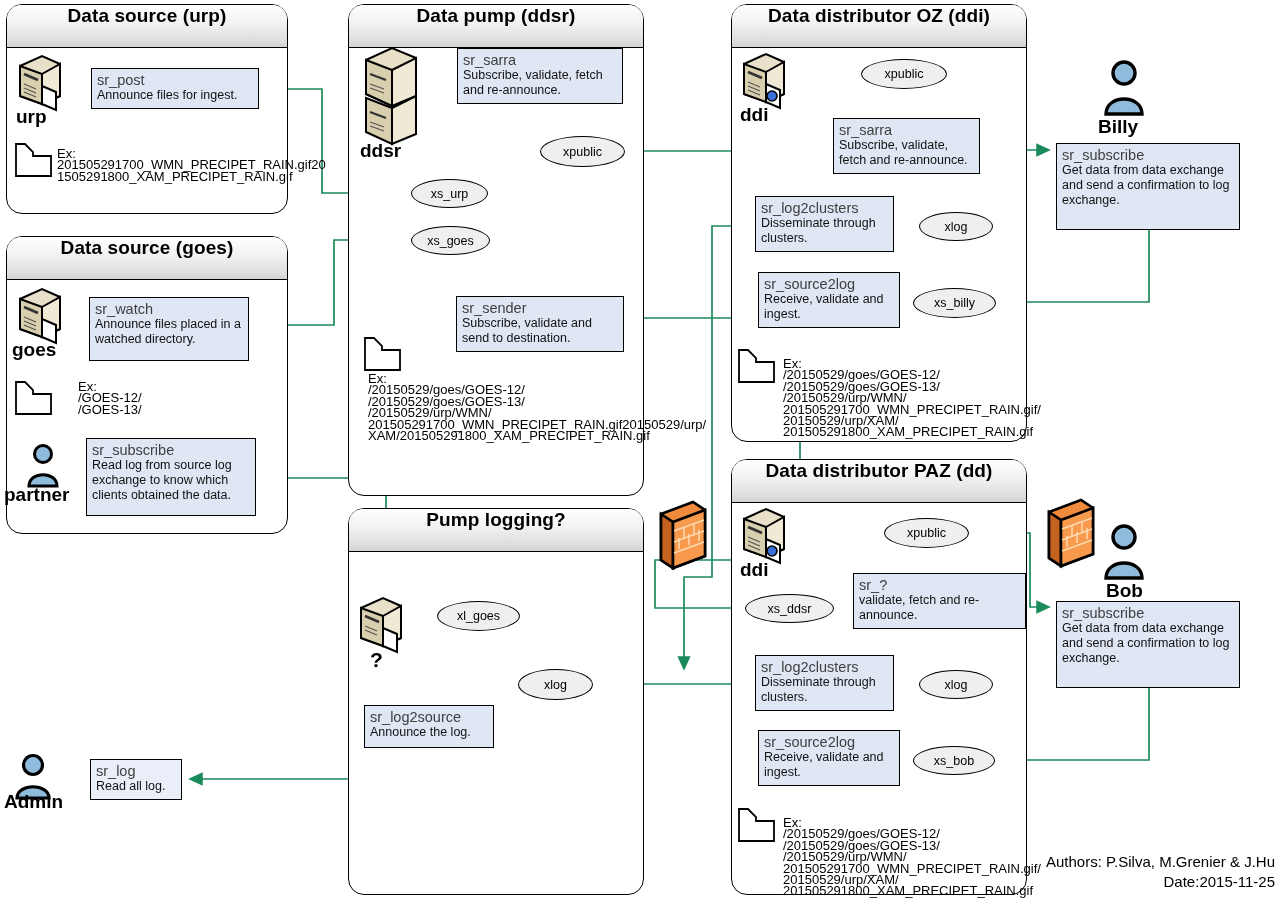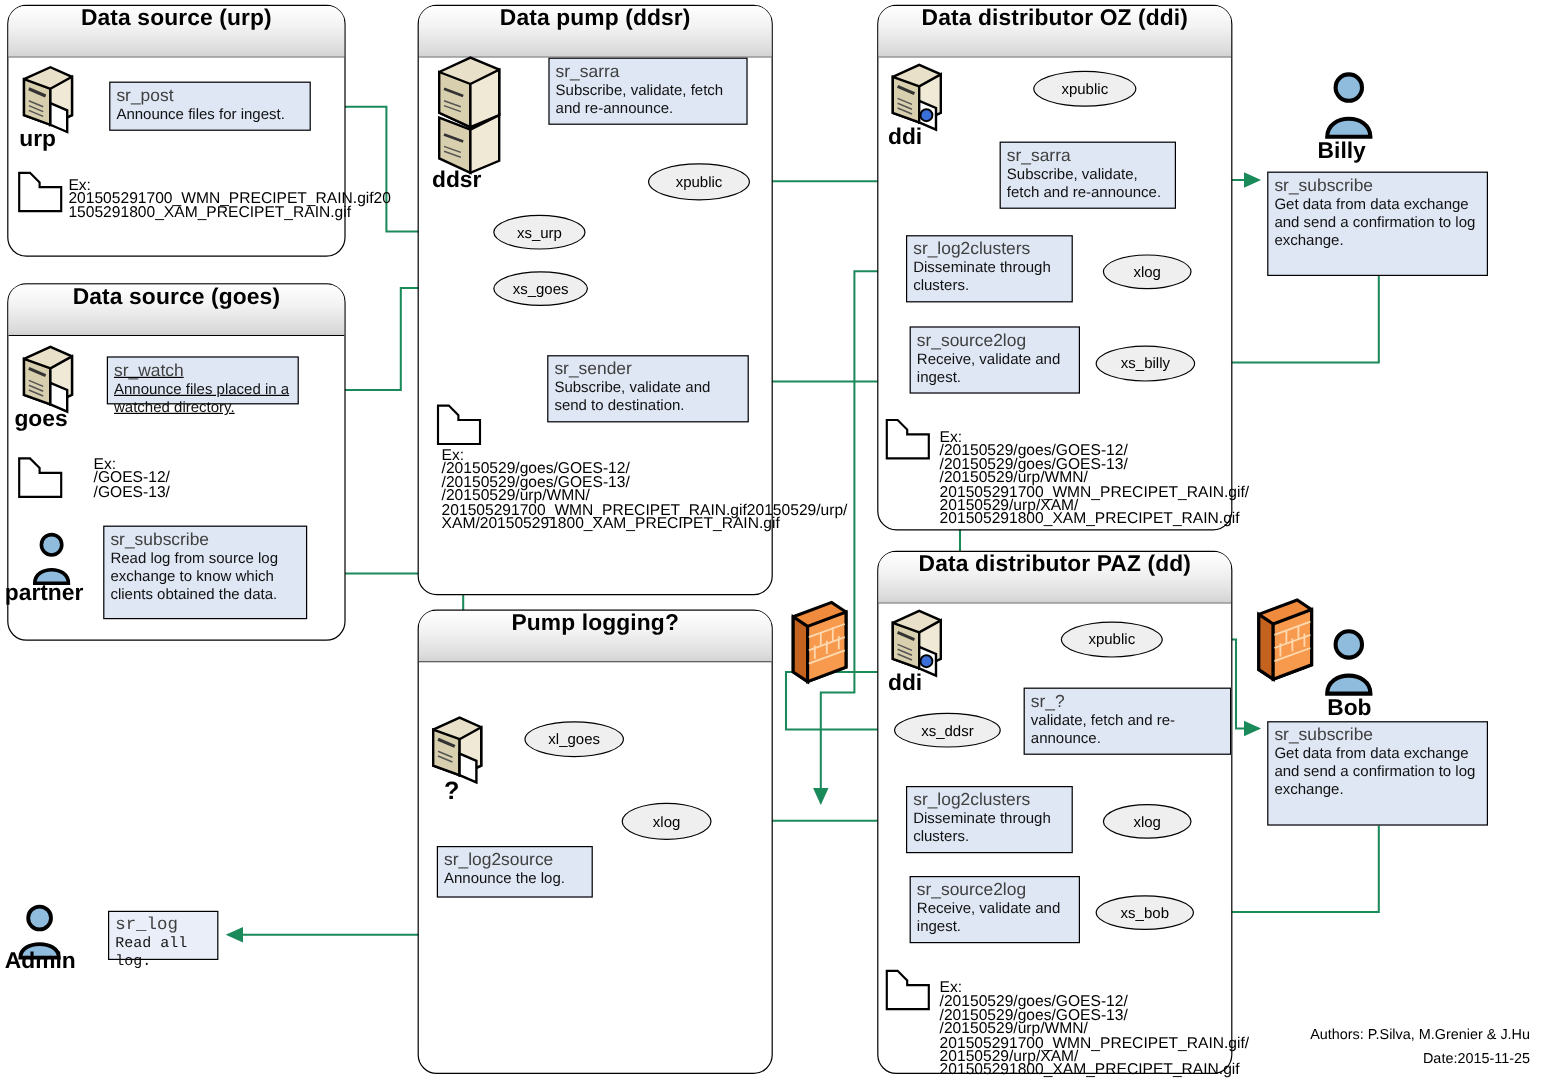--- a/index.html
+++ b/index.html
@@ -12,35 +12,35 @@
   .panel{position:absolute;z-index:2;border:1.4px solid #000;border-radius:16px;
          background:#fff;box-sizing:border-box;}
   .panel>.phead{height:42px;border-bottom:1.4px solid #000;border-radius:14px 14px 0 0;
         background:linear-gradient(to bottom,#ffffff 0%,#f2f2f2 42%,#dcdcdc 88%,#d2d2d2 100%);
         display:flex;align-items:flex-start;justify-content:center;}
   .panel>.phead .ptitle{font-size:19px;font-weight:bold;letter-spacing:.1px;}
 
   
   .box{position:absolute;z-index:3;background:#dfe7f5;border:1.3px solid #000;
        box-sizing:border-box;padding:3px 4px 3px 5px;}
-  .box.plain{background:#e9eef8;font-family:Liberation Mono, monospace;}
+  .box.plain{background:#e9eef8;}
   .box .btitle{font-size:14.5px;color:#404040;line-height:16px;white-space:nowrap;}
   .box .bdesc{font-size:12.5px;color:#111;line-height:15px;}
 
   
   .ell{position:absolute;z-index:3;border:1.3px solid #000;border-radius:50%;
        background:#efefef;display:flex;align-items:center;justify-content:center;
        box-sizing:border-box;}
   .ell span{font-size:12.5px;font-family:"Liberation Sans","DejaVu Sans",sans-serif;}
 
   
   .lbl{position:absolute;z-index:3;font-size:19px;font-weight:bold;}
   .extxt{position:absolute;z-index:3;font-size:13px;line-height:11.4px;color:#000;
          white-space:pre;font-family:"Liberation Sans","DejaVu Sans",sans-serif;}
-  .authors{position:absolute;z-index:4;font-size:12px;text-align:right;line-height:20px;}
+  .authors{position:absolute;z-index:4;font-size:15px;text-align:right;line-height:20px;}
 
   
   .ico{position:absolute;z-index:3;}
   .qm{position:absolute;z-index:3;font-size:21px;font-weight:bold;}
 </style>
 </head>
 <body>
 
 <div id="stage">
 
@@ -296,21 +296,21 @@
         <path d="M29,27 L29,38 M39,23 L39,34 M24,38 L24,49 M34,34 L34,45 M44,30 L44,41"></path>
       </g>
     </svg>
   </div>
 
   <div class="box" style="left:91px;top:68px;width:168px;height:41px;">
     <div class="btitle">sr_post</div>
     <div class="bdesc">Announce files for ingest.</div>
   </div>
 
-  <div class="box" style="left:89px;top:297px;width:160px;height:40px;text-decoration:underline;">
+  <div class="box" style="left:89px;top:297px;width:160px;height:64px;">
     <div class="btitle">sr_watch</div>
     <div class="bdesc">Announce files placed in a watched directory.</div>
   </div>
 
   <div class="box" style="left:86px;top:438px;width:170px;height:78px;">
     <div class="btitle">sr_subscribe</div>
     <div class="bdesc">Read log from source log exchange to know which clients obtained the data.</div>
   </div>
 
   <div class="box" style="left:457px;top:48px;width:166px;height:56px;">

